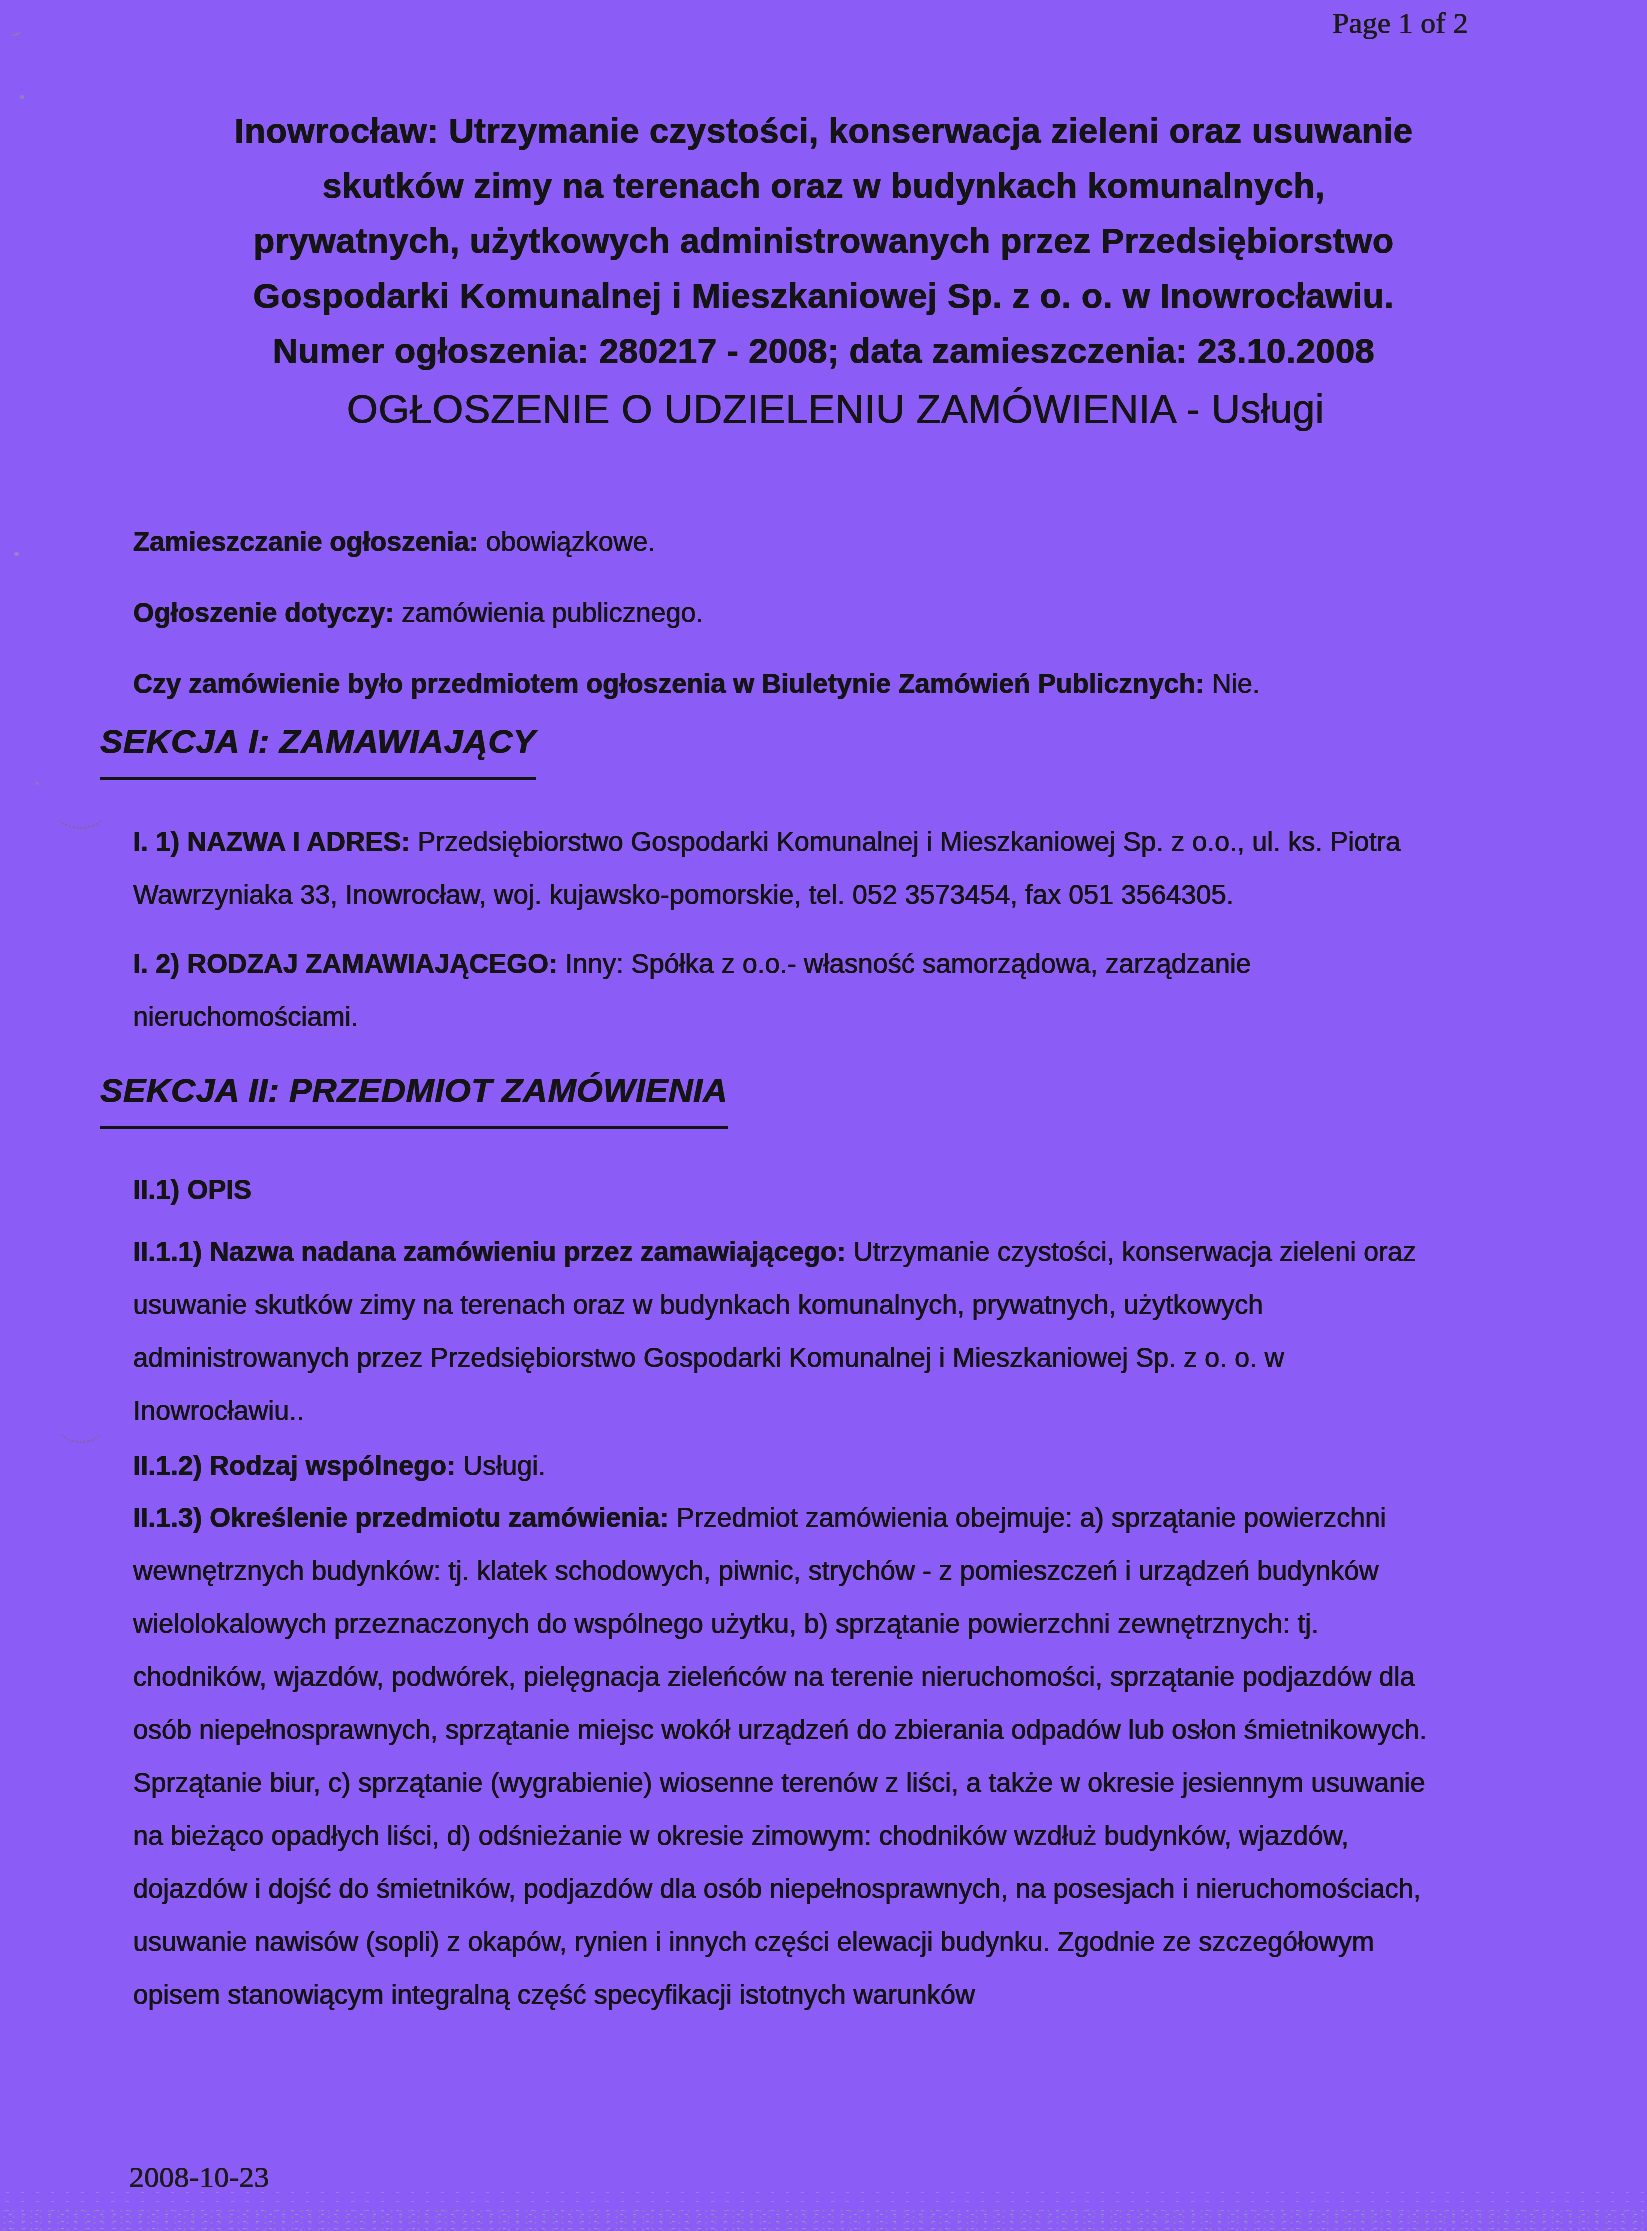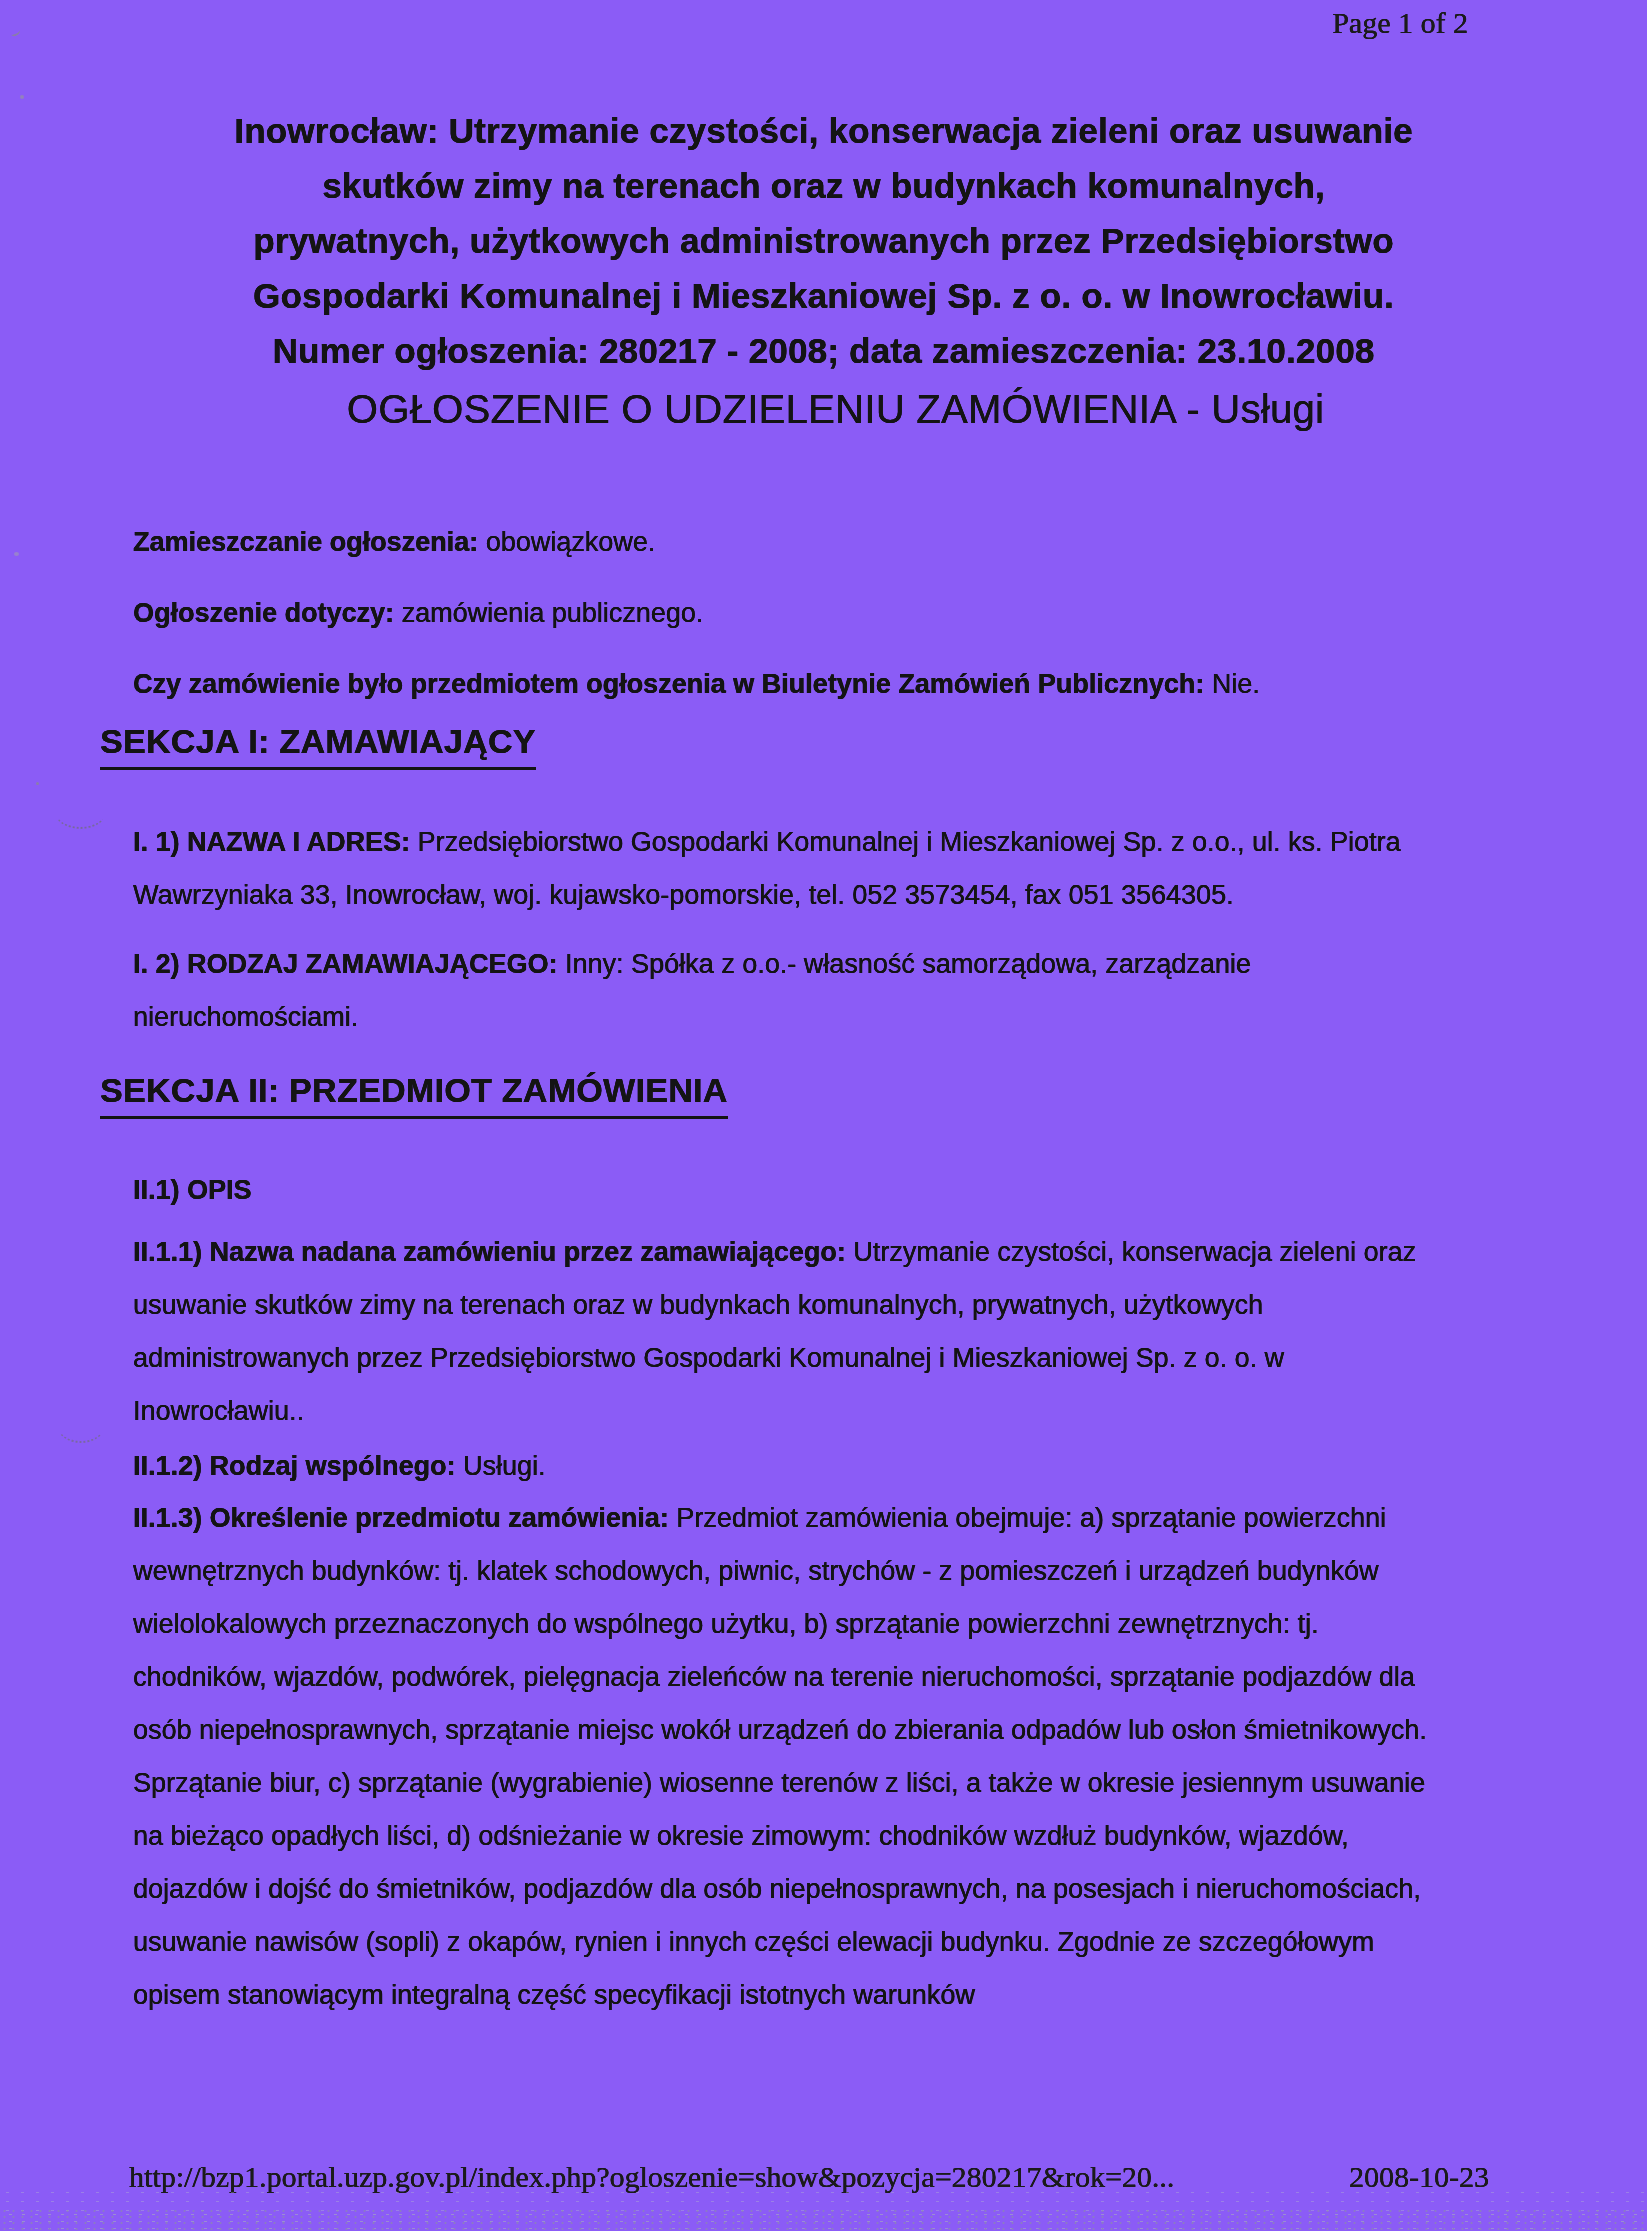--- a/index.html
+++ b/index.html
@@ -44,22 +44,23 @@
   .meta p{margin:16px;}
   .label{font-weight:bold;}
 
   .section-heading{
     position:absolute; left:100px;
     font-size:34px; font-weight:bold;
     letter-spacing:0.3px;
   }
   .section-heading .hd{
     display:inline-block;
-    padding-bottom:6px;
+    padding-bottom:16px;
     border-bottom:3px solid #141414;
+    font-style:italic;
   }
   .heading-1{ top:722px; }
   .heading-2{ top:1071px; }
 
   .para-block{
     position:absolute; left:117px; width:1348px;
     font-size:27px; line-height:53px;
   }
   .para-block p{margin:16px;}
   .block-s1{ top:800px; }
@@ -156,21 +157,20 @@
 
   <div class="para-block block-ii12 ink">
     <p><span class="label">II.1.2) Rodzaj wspólnego:</span> <span>Usługi.</span></p>
   </div>
 
   <div class="para-block block-ii13 ink">
     <p><span class="label">II.1.3) Określenie przedmiotu zamówienia:</span> <span>Przedmiot zamówienia obejmuje: a) sprzątanie powierzchni wewnętrznych budynków: tj. klatek schodowych, piwnic, strychów - z pomieszczeń i urządzeń budynków wielolokalowych przeznaczonych do wspólnego użytku, b) sprzątanie powierzchni zewnętrznych: tj. chodników, wjazdów, podwórek, pielęgnacja zieleńców na terenie nieruchomości, sprzątanie podjazdów dla osób niepełnosprawnych, sprzątanie miejsc wokół urządzeń do zbierania odpadów lub osłon śmietnikowych. Sprzątanie biur, c) sprzątanie (wygrabienie) wiosenne terenów z liści, a także w okresie jesiennym usuwanie na bieżąco opadłych liści, d) odśnieżanie w okresie zimowym: chodników wzdłuż budynków, wjazdów, dojazdów i dojść do śmietników, podjazdów dla osób niepełnosprawnych, na posesjach i nieruchomościach, usuwanie nawisów (sopli) z okapów, rynien i innych części elewacji budynku. Zgodnie ze szczegółowym opisem stanowiącym integralną część specyfikacji istotnych warunków</span></p>
   </div>
 
   <div class="footer ink">
-    <span>http://bzp1.portal.uzp.gov.pl/index.php?ogloszenie=show&amp;pozycja=280217&amp;rok=20...</span>
     <span>2008-10-23</span>
   </div>
 
   <div class="artifact curve1"></div>
   <div class="artifact curve2"></div>
   <div class="artifact speck1"></div>
   <div class="artifact speck2"></div>
   <div class="artifact speck3"></div>
   <div class="artifact speck4"></div>
   <div class="artifact noise-band-faint"></div>

